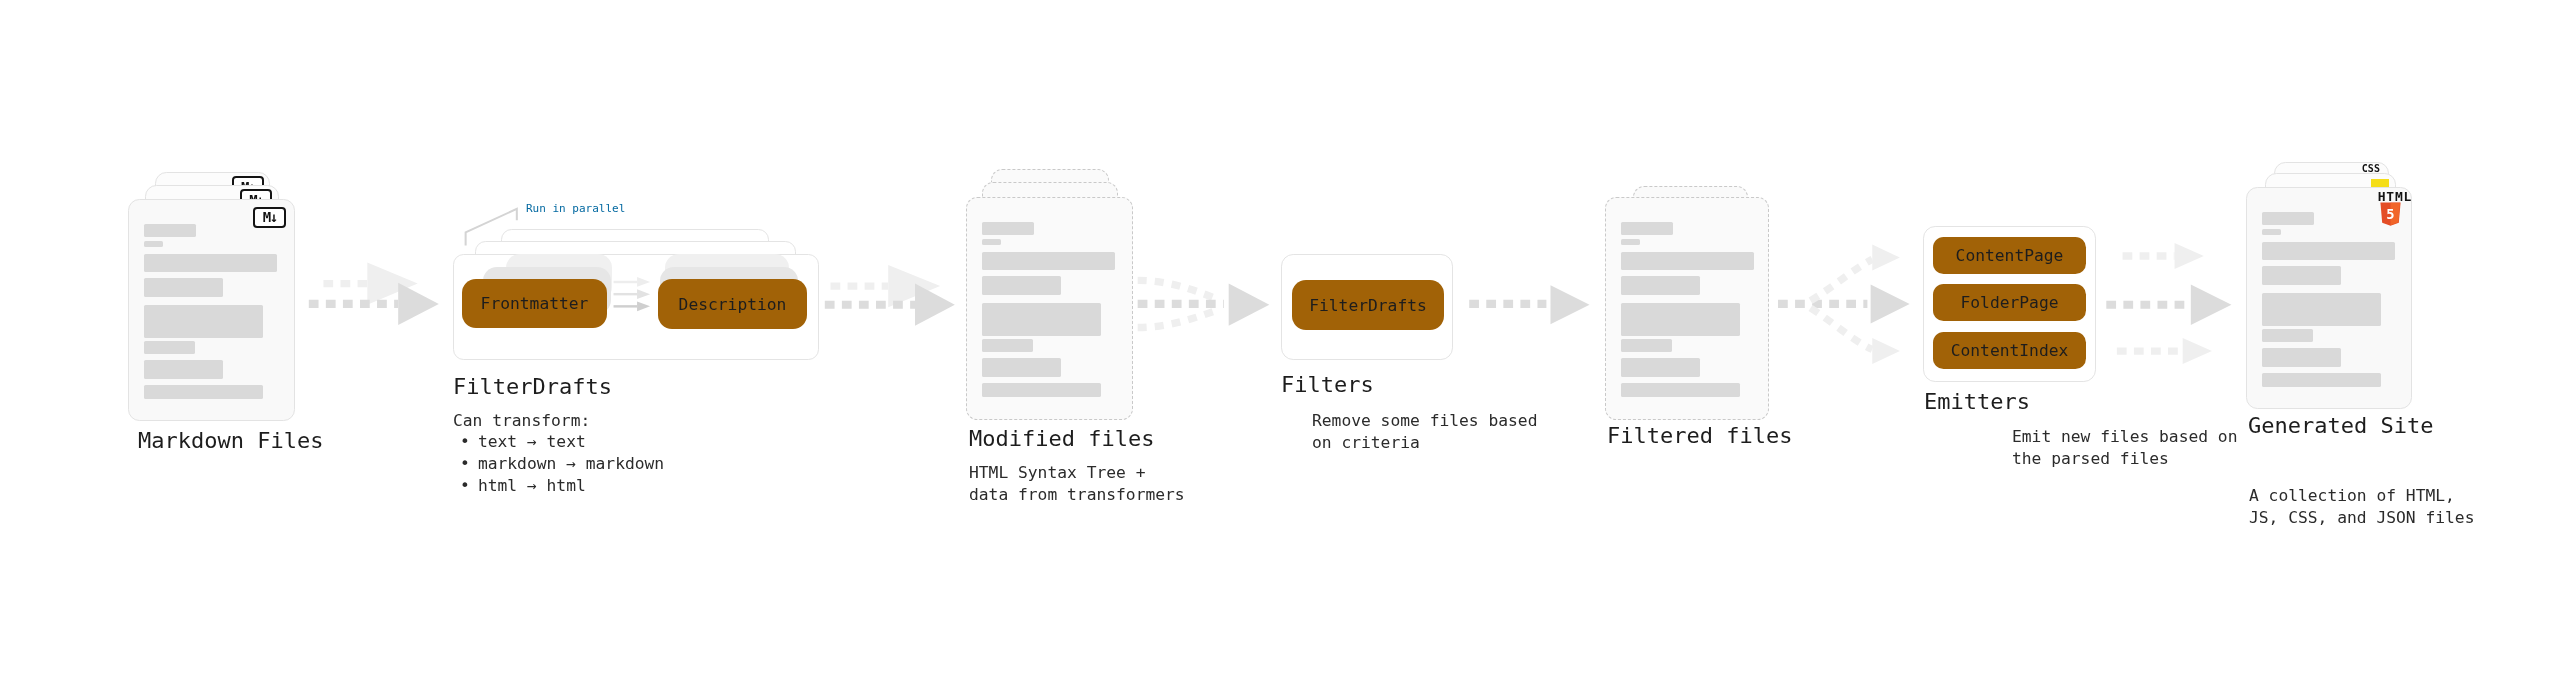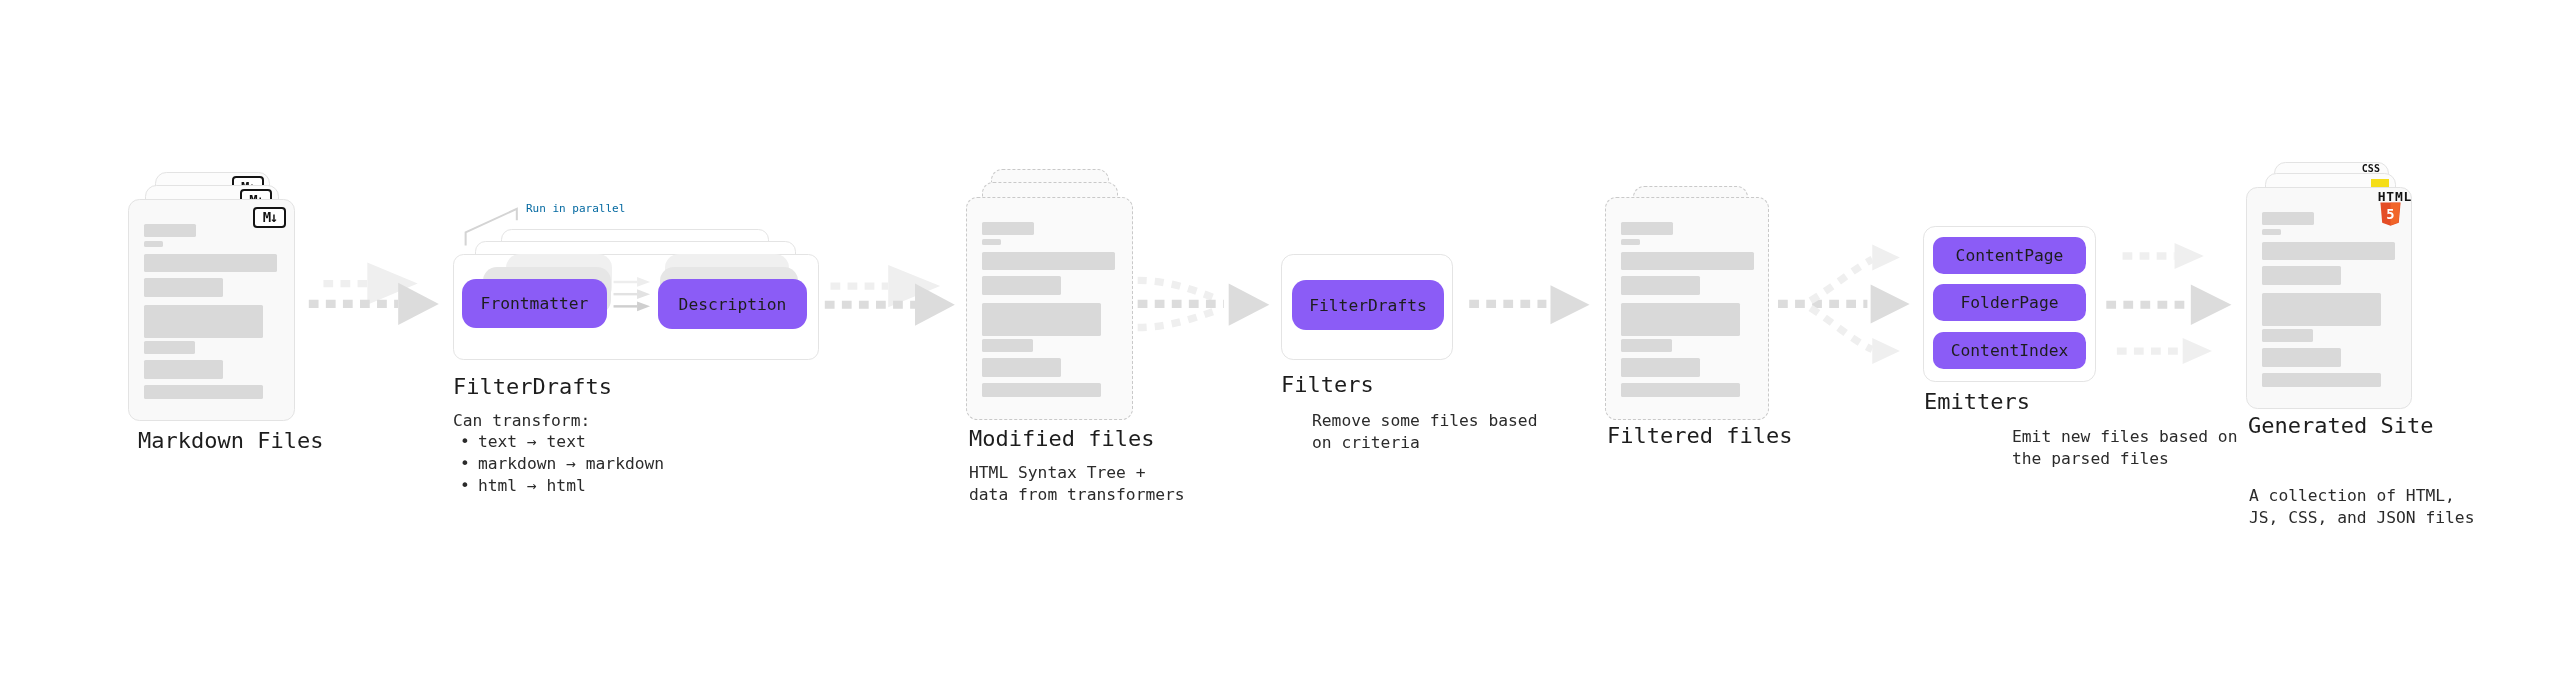--- a/index.html
+++ b/index.html
@@ -38,21 +38,21 @@
   .html5-icon { position:absolute; top:4.9px; right:7.3px; width:26px; text-align:center; }
   .html5-text { font-size:13px; font-weight:bold; color:#141414; letter-spacing:0.8px; line-height:8.1px; }
   .css-icon  { position:absolute; top:3.3px; right:8.1px; text-align:center; }
   .css-text  { font-size:10px; font-weight:bold; color:#141414; line-height:6.5px; display:block; }
   .css-underline { width:13px; height:2.4px; margin:0.8px auto 0; }
   .js-icon { position:absolute; top:4.9px; right:5.7px; width:18.7px; height:10.6px; }
 
   
   .box { position:absolute; background:#ffffff; border:1.6px solid #e4e4e4; border-radius:10.6px; }
   .pill {
-    position:absolute; background:#8b5cf6; border-radius:14px;
+    position:absolute; background:#a16207; border-radius:14px;
     display:flex; align-items:center; justify-content:center;
     font-size:16.3px; color:#1d1d1d; white-space:nowrap;
   }
   .pill.ghost1 { background:#e6e6e6; }
   .pill.ghost2 { background:#f0f0f0; }
 
   
   .title, .doc-label {
     position:absolute; font-size:22px; color:#1d1d1d; white-space:nowrap; line-height:26px;
   }

